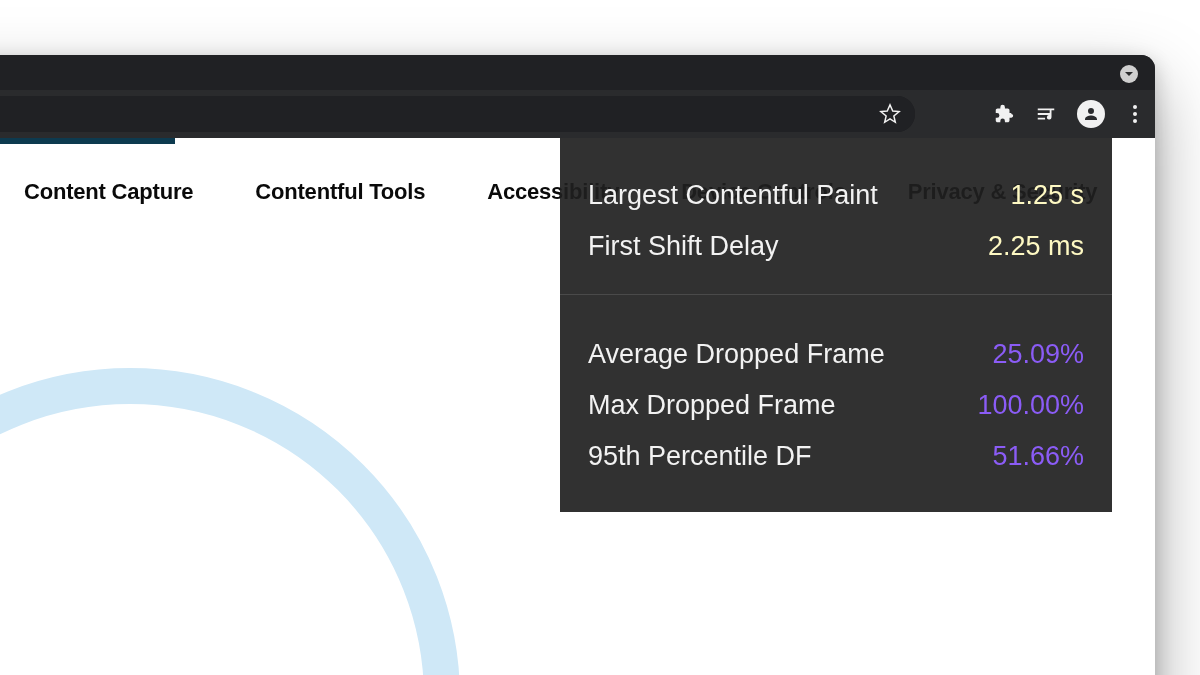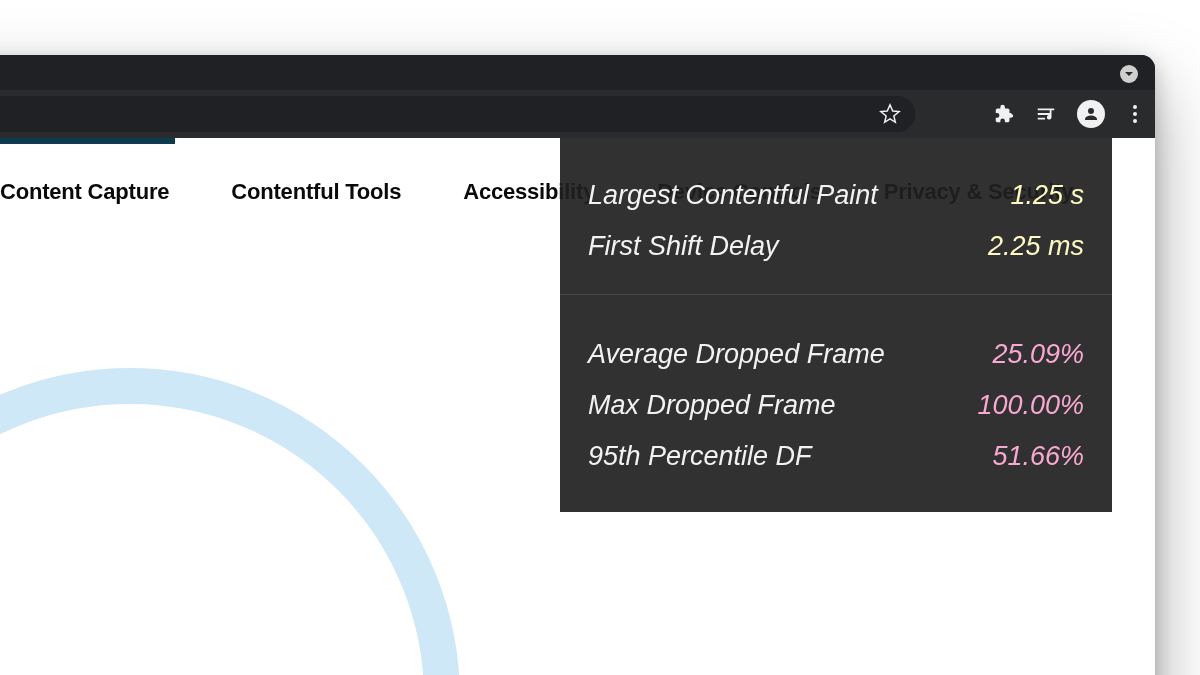--- a/index.html
+++ b/index.html
@@ -122,20 +122,21 @@
     left: 400px;
     top: 34px;
     height: 40px;
     display: flex;
     align-items: center;
     gap: 62px;
     font-weight: 700;
     font-size: 22px;
     color: #0a0a0a;
     white-space: nowrap;
+    padding-left: 24px;
   }
   .nav-item { cursor: pointer; letter-spacing: -0.2px; }
 
   
   .big-circle {
     position: absolute;
     left: 200px;     
     top: 230px;
     width: 660px;
     height: 660px;
@@ -148,35 +149,35 @@
     position: absolute;
     left: 960px;   
     top: 0;
     width: 552px;
     background: rgba(32,32,32,0.92);
     color: #ffffff;
     font-family: Arial, Helvetica, sans-serif;
     padding-top: 32px;
     padding-bottom: 30px;
   }
-  .hud-section { padding: 0 28px; font-style: italic; }
+  .hud-section { padding: 0 28px; }
   .hud-row {
     display: flex;
     justify-content: space-between;
     align-items: baseline;
     font-size: 27px;
     line-height: 1.0;
     padding: 12px 0;
     font-weight: 400;
   }
   .hud-row .label { color: #f2f2f2; }
   .hud-row .value { font-variant-numeric: tabular-nums; }
   .green { color: #fef9c3; }
   .yellow { color: #f9e600; }
-  .white { color: #f9a8d4; }
+  .white { color: #8b5cf6; }
   .hud-divider {
     height: 1px;
     background: #4a4a4a;
     margin: 22px 0 34px 0;
   }
 
 </style>
 </head>
 <body>
 

